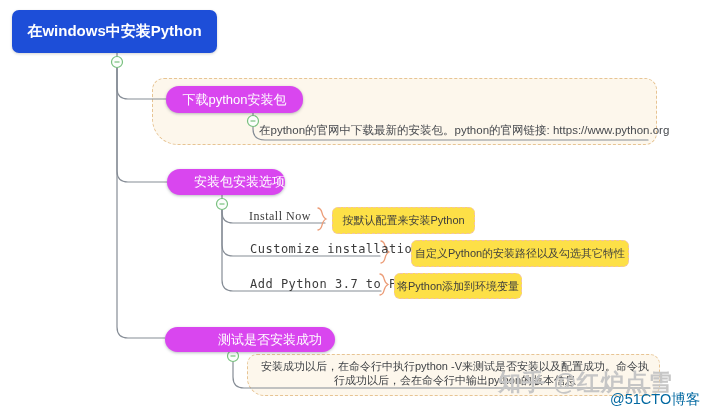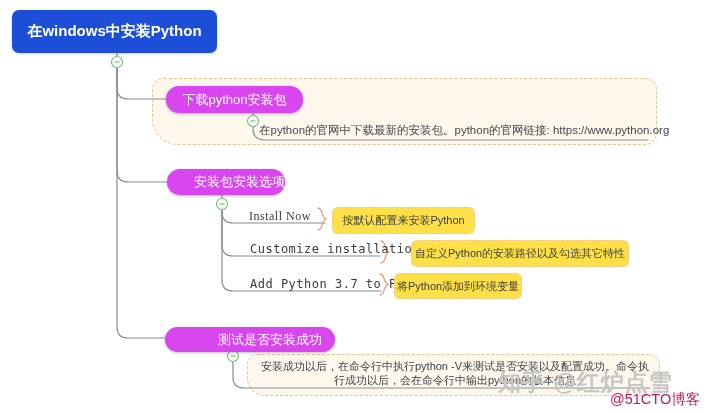--- a/index.html
+++ b/index.html
@@ -58,21 +58,21 @@
   #callout2{left:396px;top:240px;width:216px;height:25px;margin-left:15px;}
   #callout3{left:394px;top:273px;width:126px;height:24px;}
   
   .wm1{
     left:498px;top:367px;z-index:12;
     color:#c6c6c6;font-size:23px;letter-spacing:1px;white-space:nowrap;
     font-weight:bold;
   }
   .wm2{
     left:610px;top:390px;z-index:12;
-    color:#be185d;font-size:14.5px;white-space:nowrap;
+    color:#0369a1;font-size:14.5px;white-space:nowrap;
   }
   svg.overlay{position:absolute;left:0;top:0;z-index:5;}
   .layer{z-index:6;}
 </style>
 </head>
 <body>
 
 <div class="abs boundary" id="boundary1"></div>
 <div class="abs boundary" id="boundary3"></div>
 

